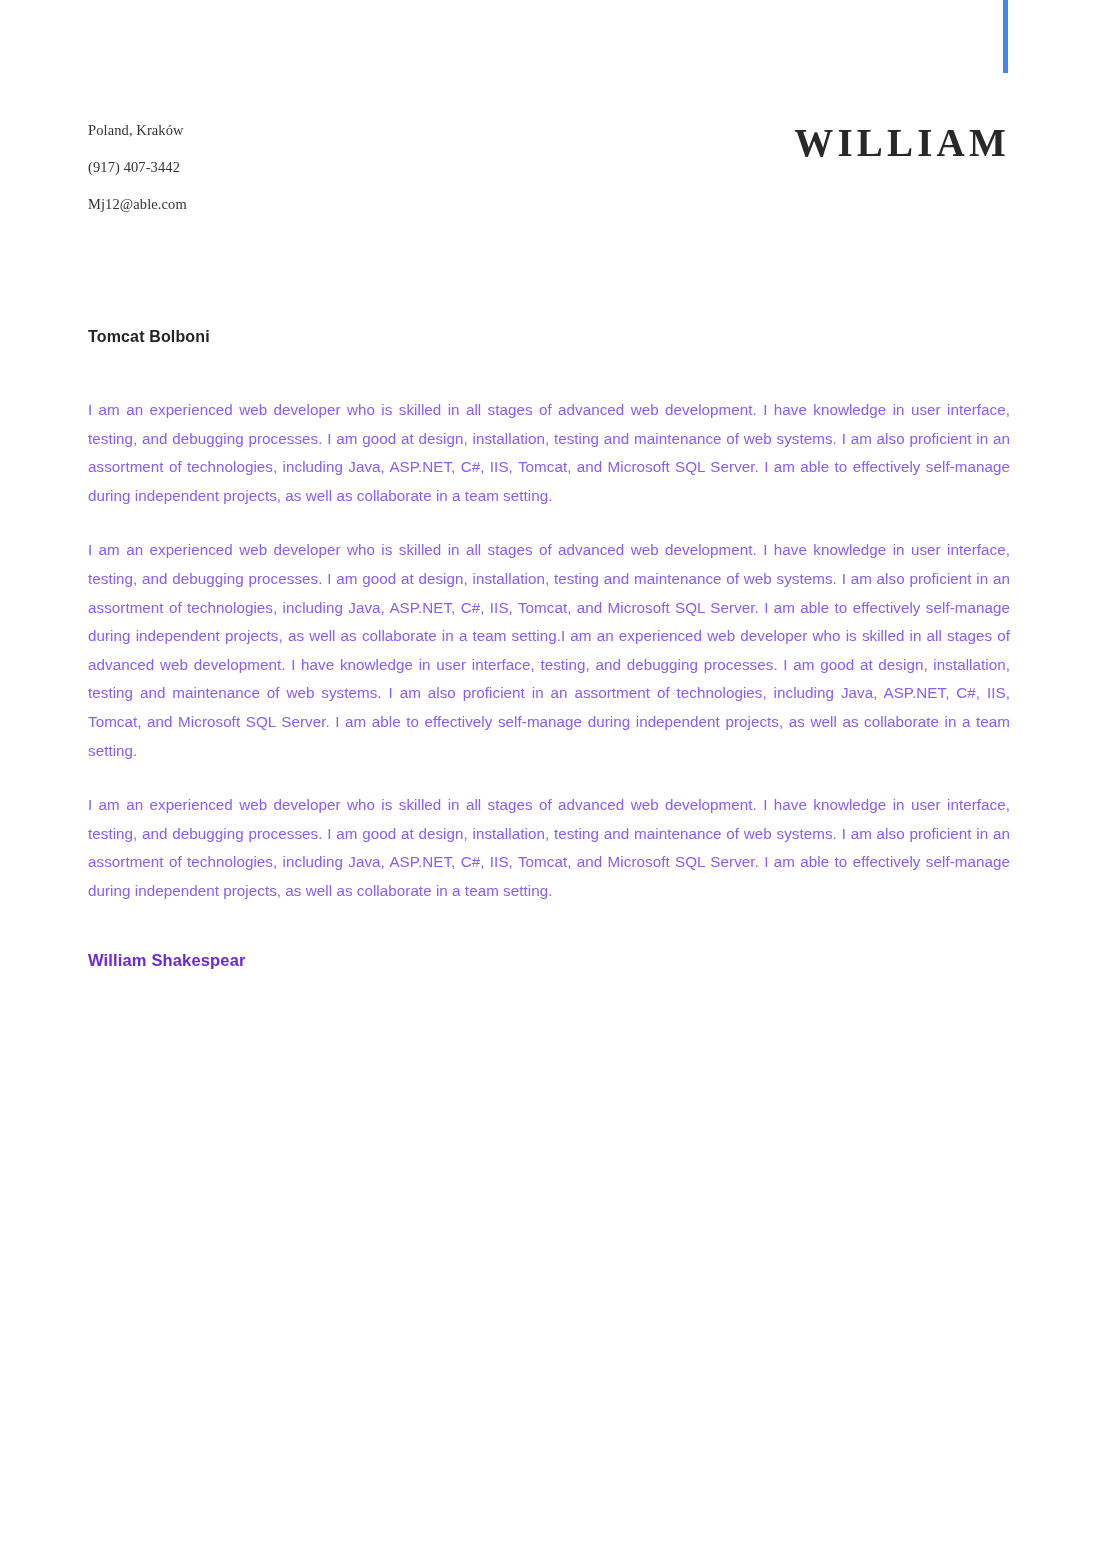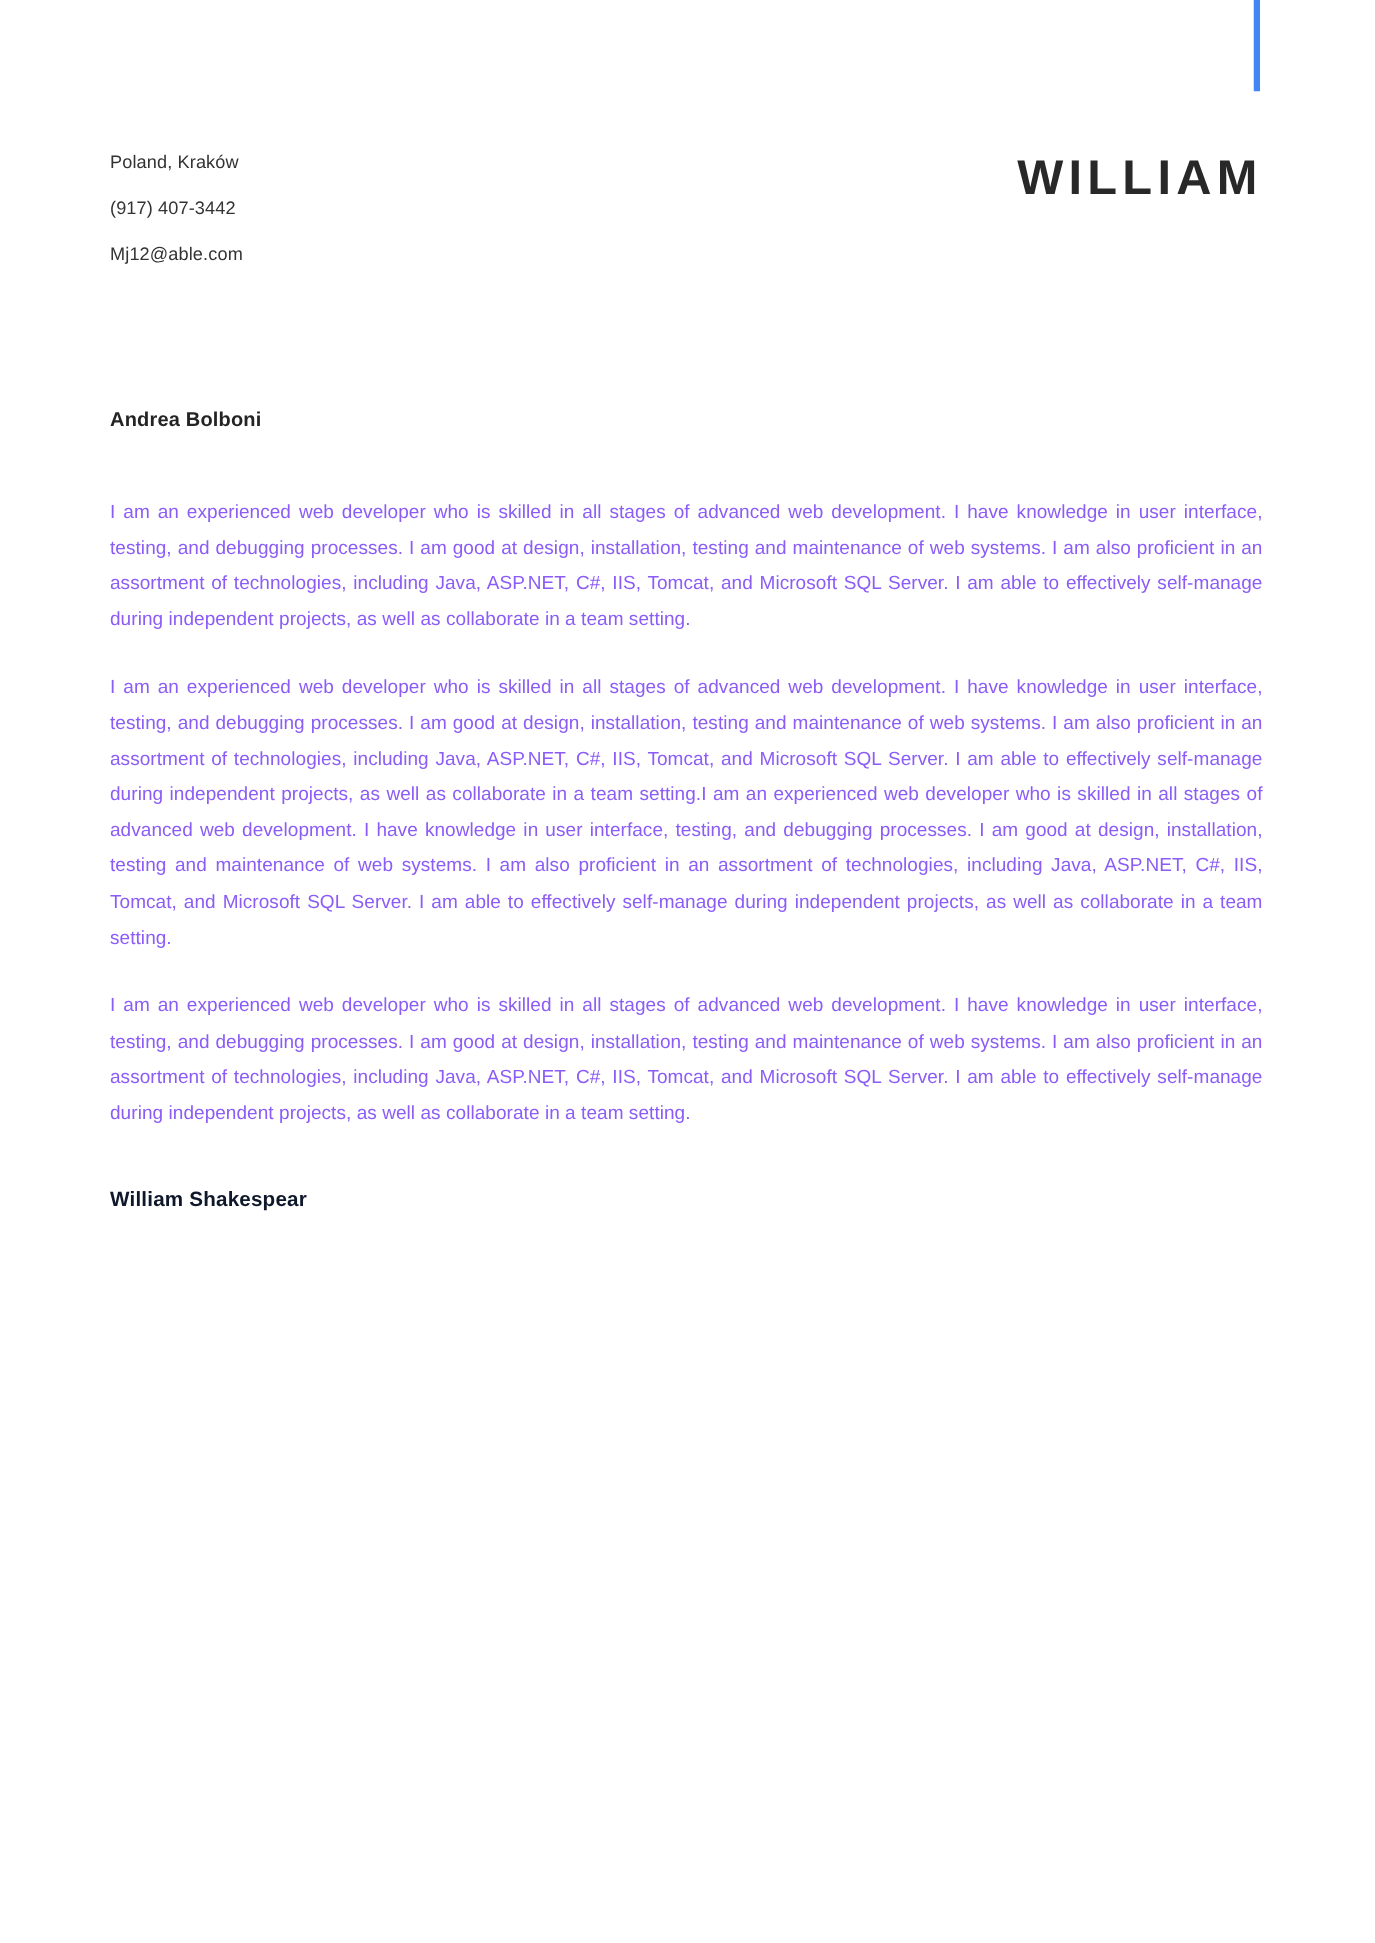--- a/index.html
+++ b/index.html
@@ -35,20 +35,21 @@
     width: 922px;
     height: 1554px;
   }
 
   
   .header {
     display: flex;
     align-items: flex-start;
     justify-content: space-between;
     padding-top: 112px;
+    font-family: Liberation Serif, serif;
   }
 
   .contact-block {
     width: 300px;
     flex: 0 0 auto;
   }
 
   .contact-line {
     font-size: 14.5px;
     line-height: 37px;
@@ -128,21 +129,21 @@
 
   .sign-off {
     font-size: 15px;
     line-height: 28px;
     color: #333333;
   }
 
   .signature-name {
     font-size: 16.5px;
     font-weight: 700;
-    color: #0f172a;
+    color: #6d28d9;
     margin-top: 11px;
     letter-spacing: 0.15px;
   }
 </style>
 </head>
 <body>
 
 <div class="accent-bar" style="background: rgb(66, 133, 244);"></div>
 
 <div class="page">
@@ -155,21 +156,21 @@
       <div class="contact-line">Mj12@able.com</div>
     </div>
 
     <div class="identity-block">
       <div class="person-name">WILLIAM</div>
     </div>
 
   </div>
 
   <div class="recipient">
-    <div class="recipient-name">Andrea Bolboni</div>
+    <div class="recipient-name">Tomcat Bolboni</div>
   </div>
 
   <div class="letter-body">
     <p class="letter-paragraph">I am an experienced web developer who is skilled in all stages of advanced web development. I have knowledge in user interface, testing, and debugging processes. I am good at design, installation, testing and maintenance of web systems. I am also proficient in an assortment of technologies, including Java, ASP.NET, C#, IIS, Tomcat, and Microsoft SQL Server. I am able to effectively self-manage during independent projects, as well as collaborate in a team setting.</p>
     <p class="letter-paragraph">I am an experienced web developer who is skilled in all stages of advanced web development. I have knowledge in user interface, testing, and debugging processes. I am good at design, installation, testing and maintenance of web systems. I am also proficient in an assortment of technologies, including Java, ASP.NET, C#, IIS, Tomcat, and Microsoft SQL Server. I am able to effectively self-manage during independent projects, as well as collaborate in a team setting.I am an experienced web developer who is skilled in all stages of advanced web development. I have knowledge in user interface, testing, and debugging processes. I am good at design, installation, testing and maintenance of web systems. I am also proficient in an assortment of technologies, including Java, ASP.NET, C#, IIS, Tomcat, and Microsoft SQL Server. I am able to effectively self-manage during independent projects, as well as collaborate in a team setting.</p>
     <p class="letter-paragraph">I am an experienced web developer who is skilled in all stages of advanced web development. I have knowledge in user interface, testing, and debugging processes. I am good at design, installation, testing and maintenance of web systems. I am also proficient in an assortment of technologies, including Java, ASP.NET, C#, IIS, Tomcat, and Microsoft SQL Server. I am able to effectively self-manage during independent projects, as well as collaborate in a team setting.</p>
   </div>
 
   <div class="signature">
     <div class="signature-name">William Shakespear</div>

